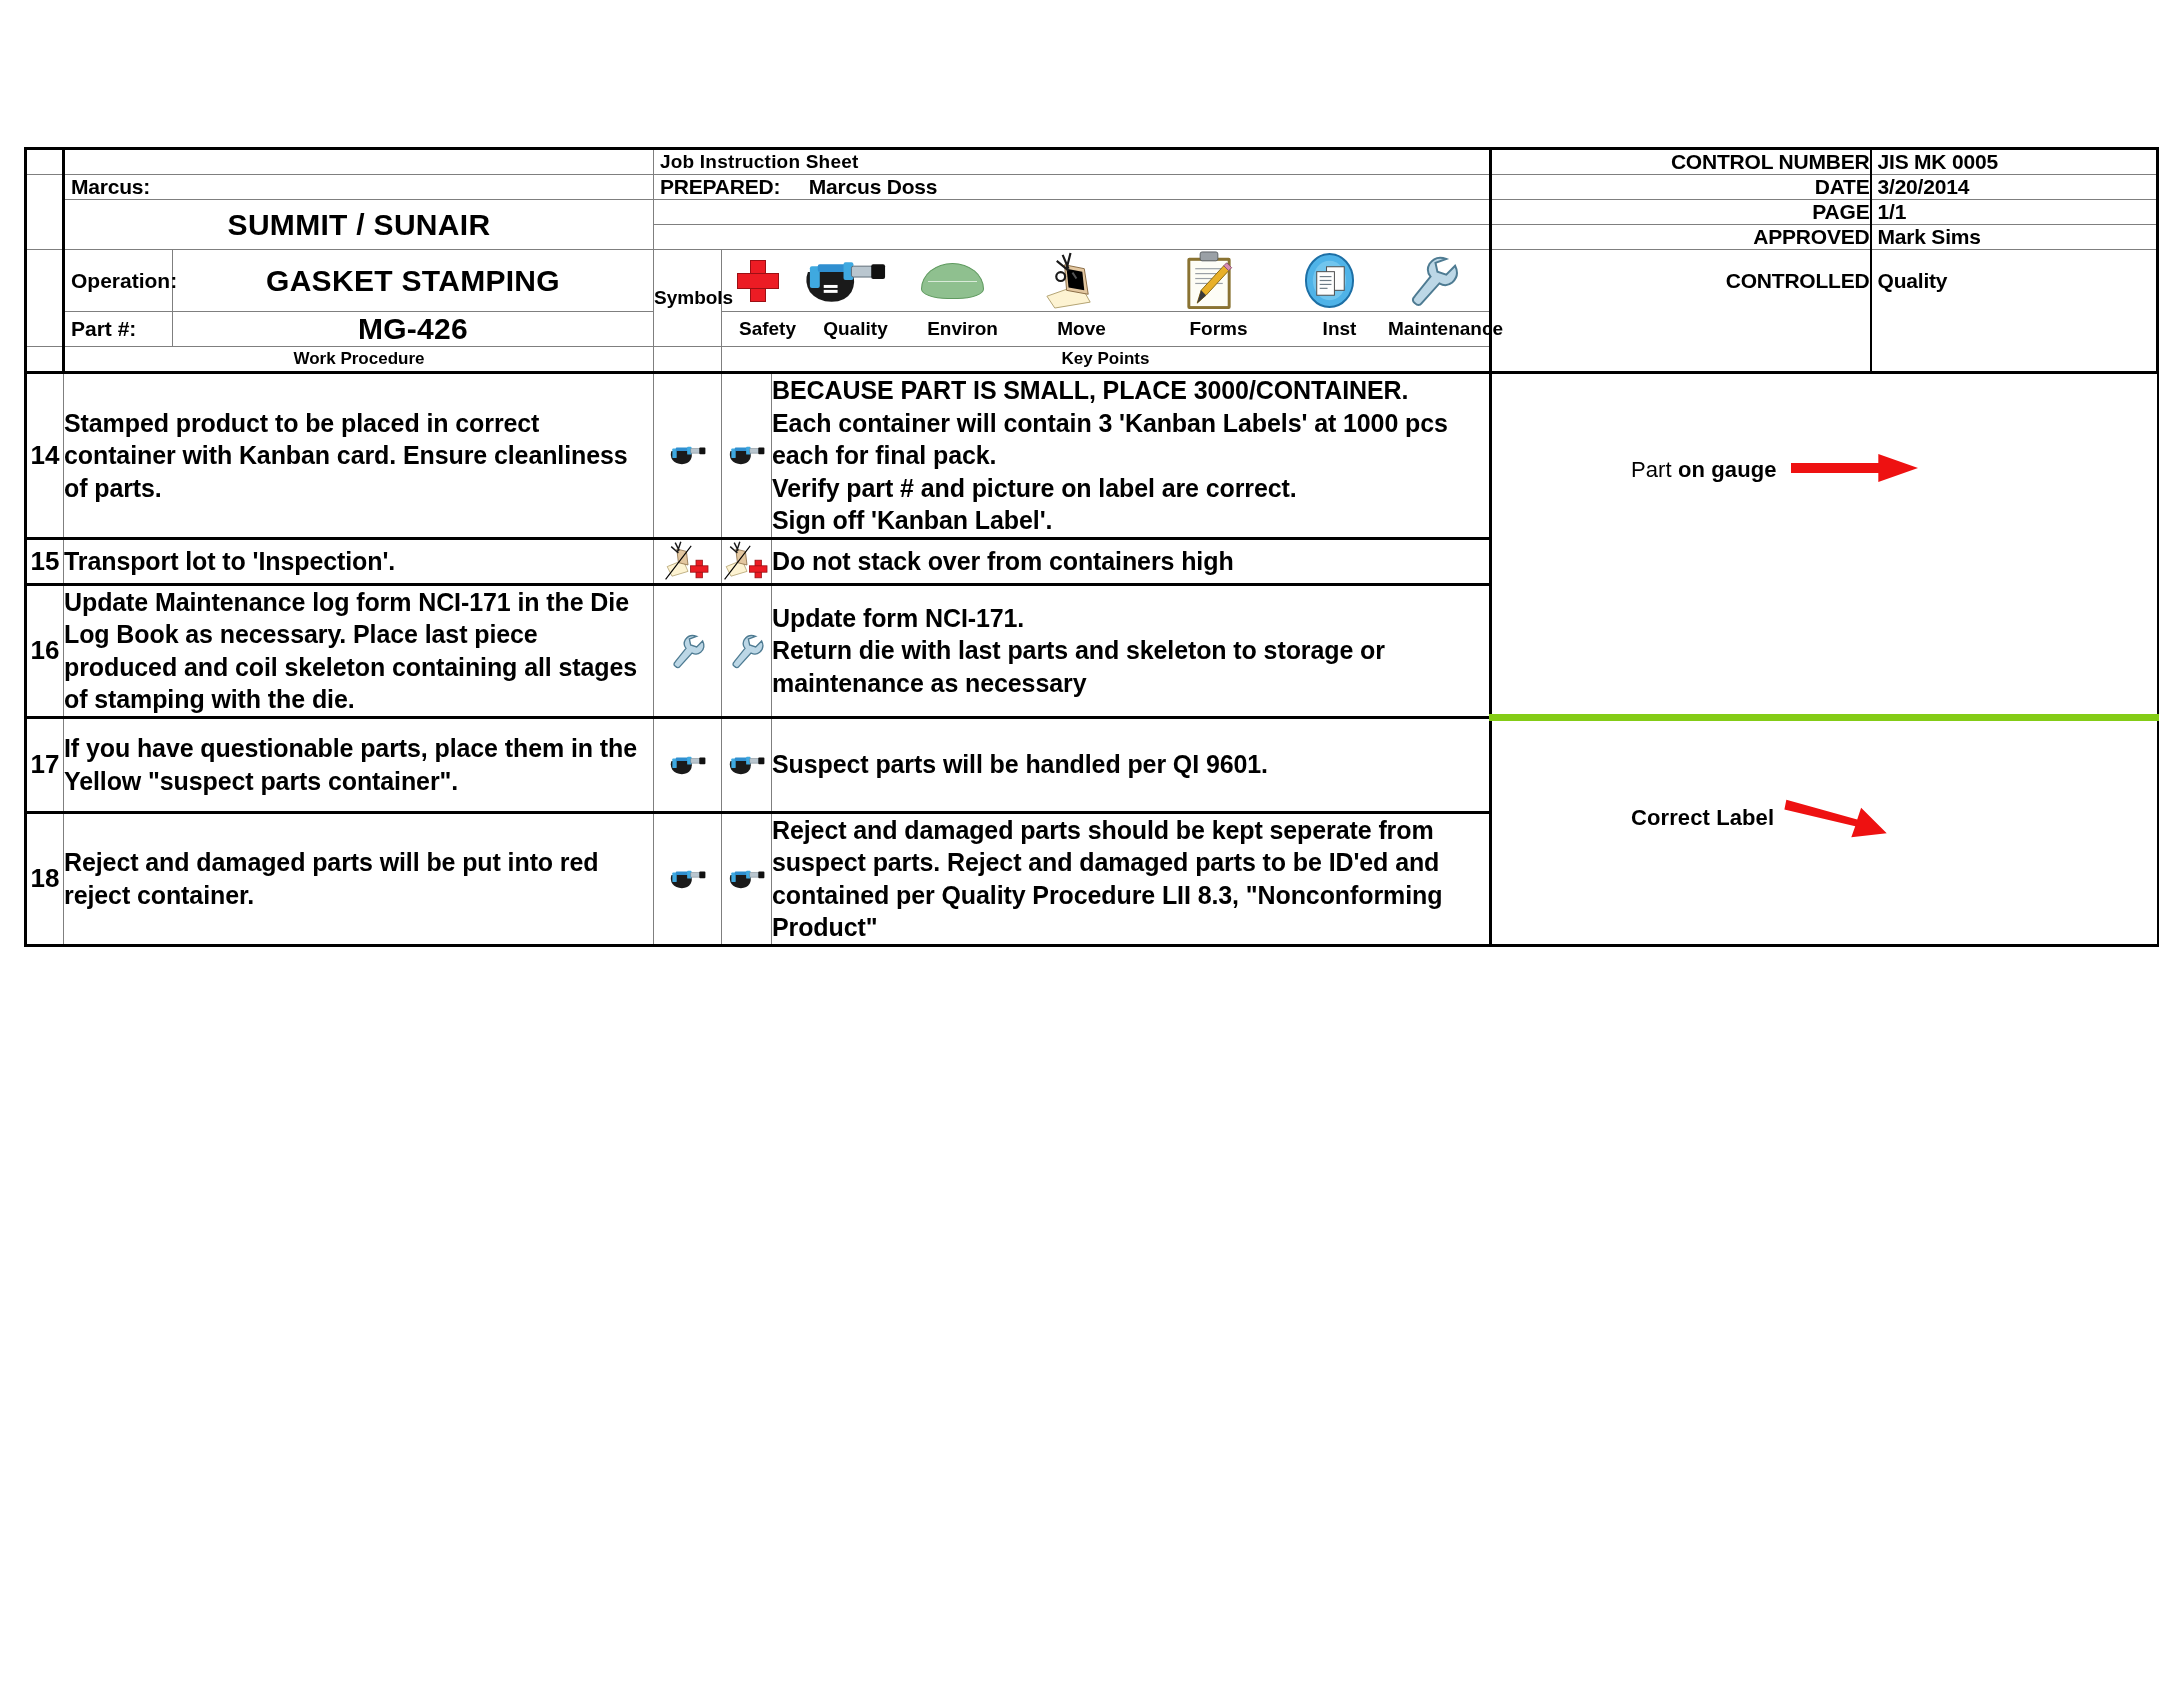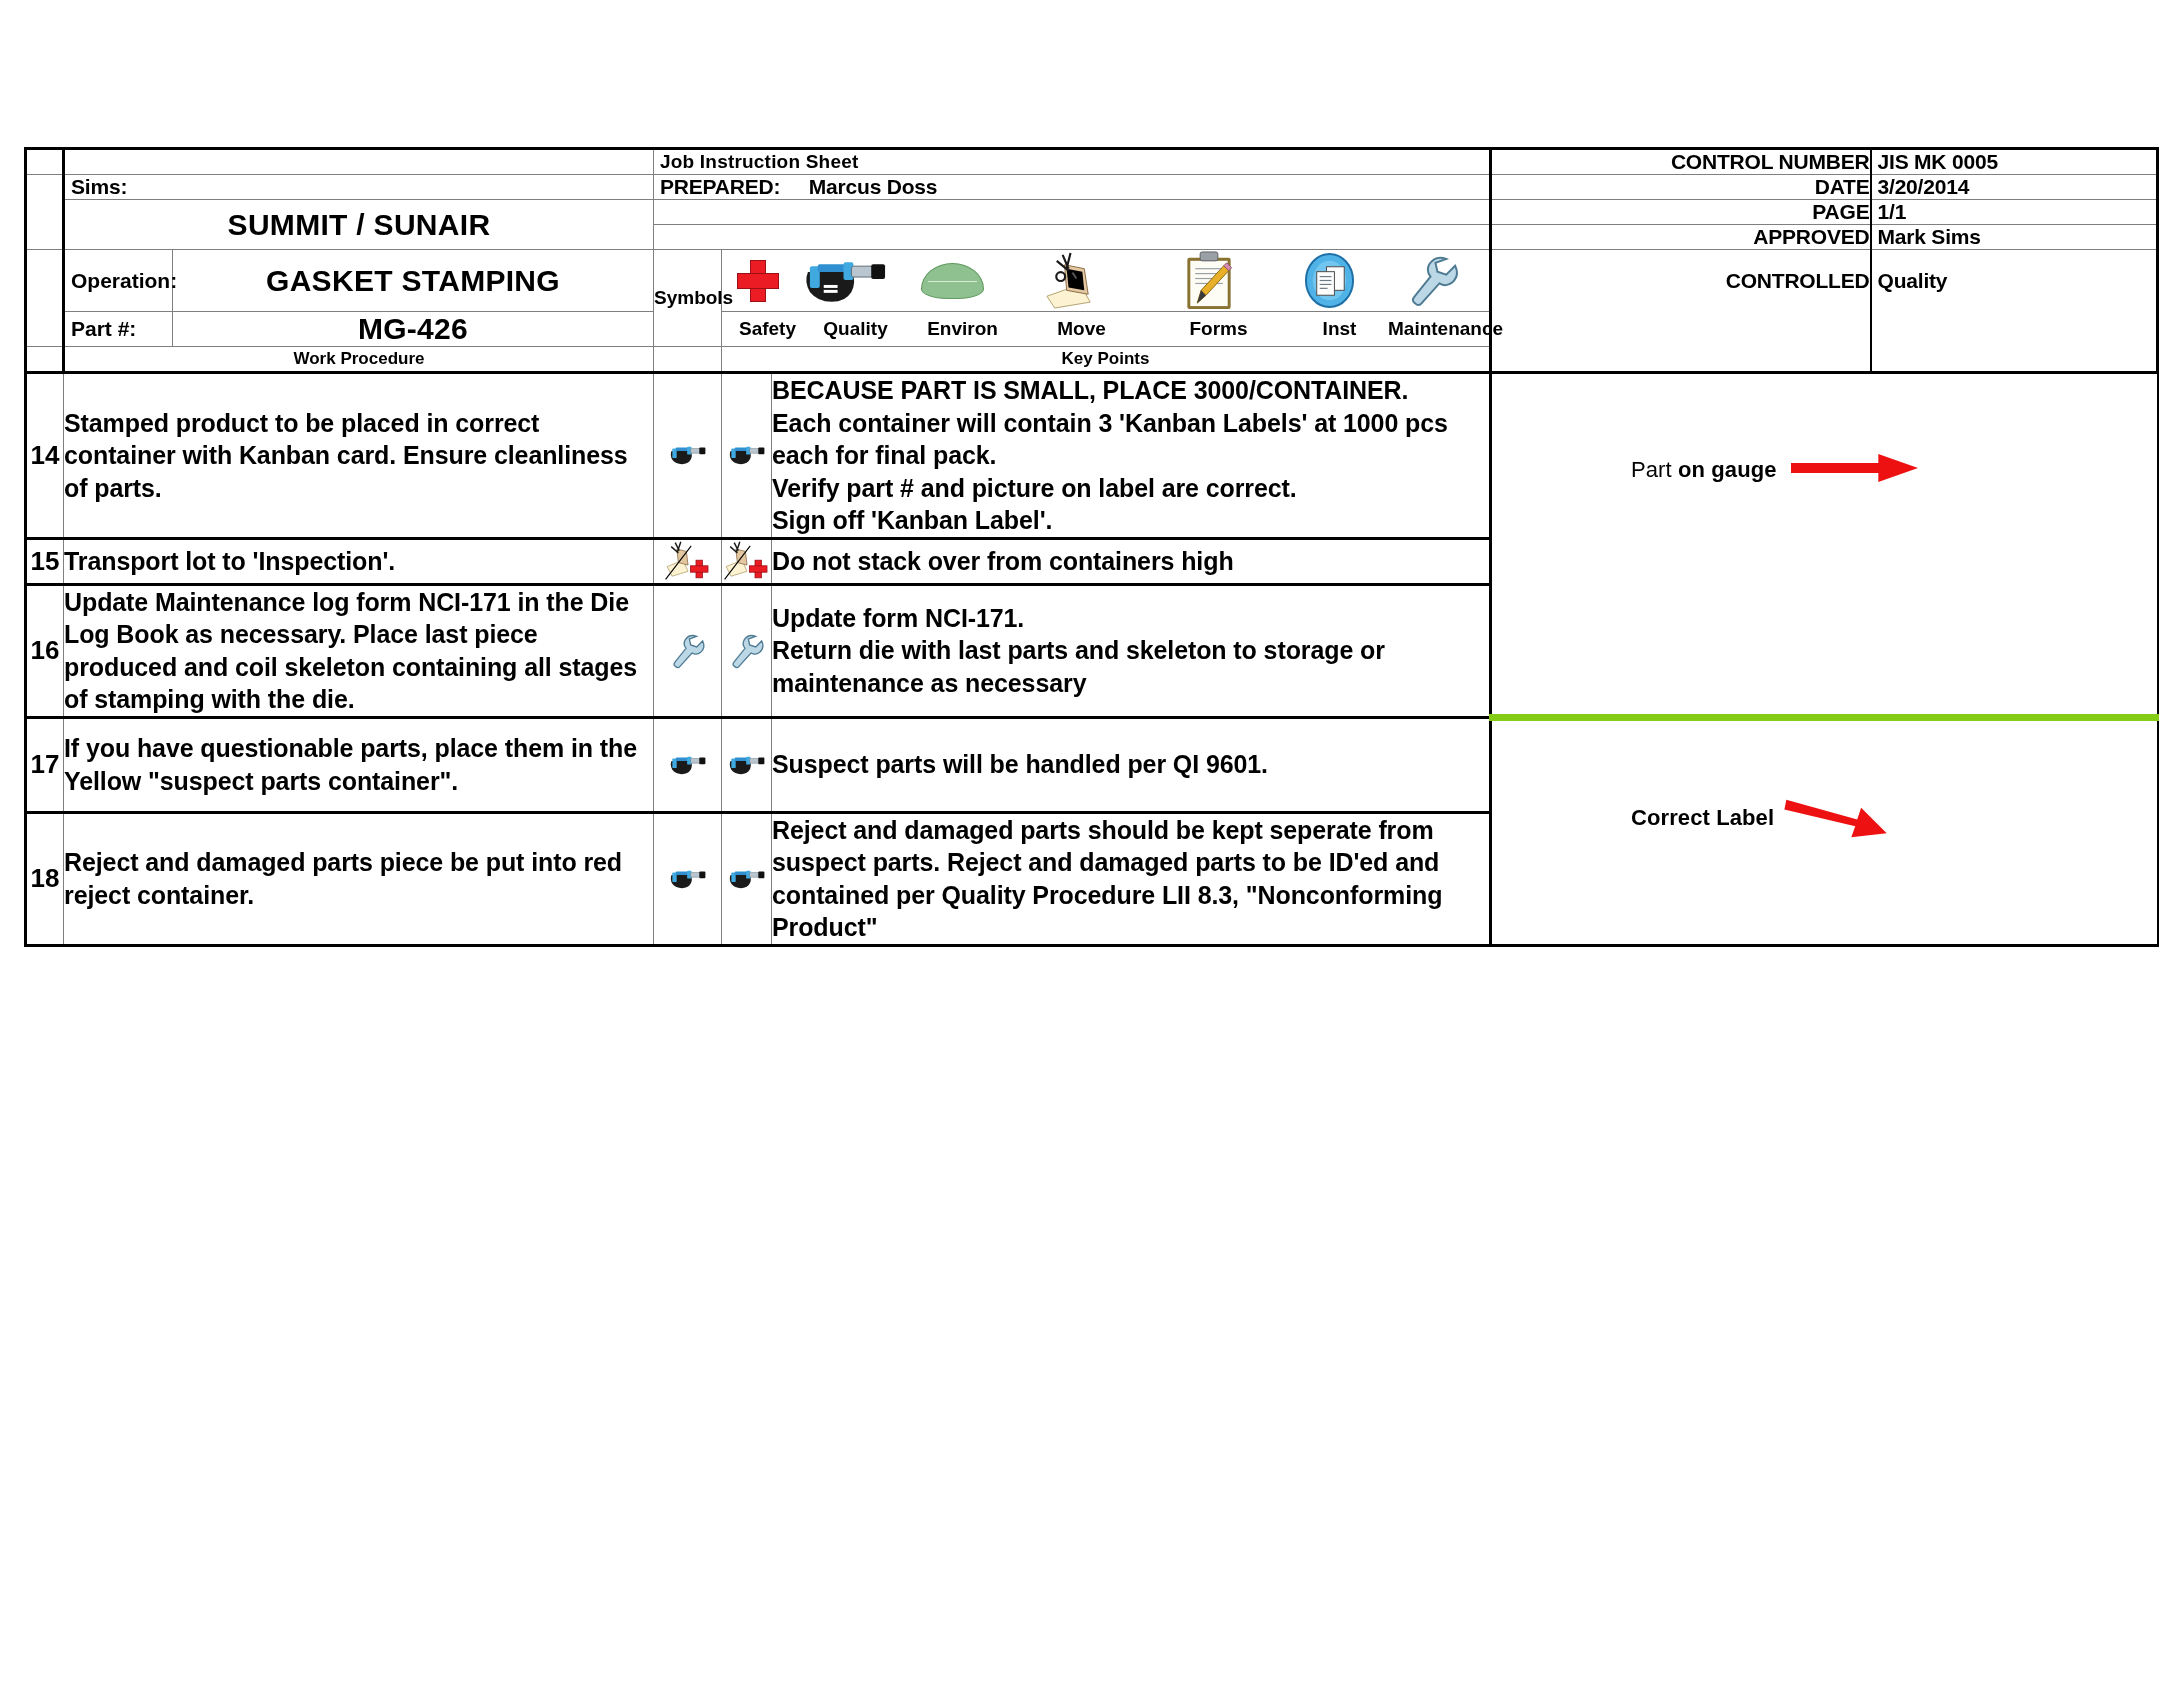--- a/index.html
+++ b/index.html
@@ -189,21 +189,21 @@
         <span class="tiny-b">CONTROL NUMBER</span>
       </td>
       <td class="bT bR lft pad-l">
         <span class="tiny-b">JIS MK 0005</span>
       </td>
     </tr>
 
     <tr style="height:24px">
       <td class="bTh bL bR"></td>
       <td class="bTh bRh lft pad-l" colspan="2">
-        <span class="tiny-b">Sims:</span>
+        <span class="tiny-b">Marcus:</span>
       </td>
       <td class="bTh bR lft pad-l" colspan="4">
         <span class="tiny-b">PREPARED:</span>
         <span class="tiny-b" style="margin-left:24px">Marcus Doss</span>
       </td>
       <td class="bTh bRm rgt">
         <span class="tiny-b">DATE</span>
       </td>
       <td class="bTh bR lft pad-l">
         <span class="tiny-b">3/20/2014</span>
@@ -519,21 +519,21 @@
           </span>
         </div>
       </td>
     </tr>
 
     <tr style="height:127px">
       <td class="bT bB bL bRh ctr">
         <span class="step-no">18</span>
       </td>
       <td class="bT bB bRh cell-text" colspan="2">
-        <div class="body-b">Reject and damaged parts piece be put into red reject container.</div>
+        <div class="body-b">Reject and damaged parts will be put into red reject container.</div>
       </td>
       <td class="bT bB bRh" colspan="2">
         <div class="row-ico">
           <svg width="40" height="22" viewBox="0 0 92 46">
             <path d="M8 14 q-4 10 2 20 q8 10 22 10 q14 0 20-10 q5-9 1-20 z" fill="#1a1a1a"></path>
             <rect x="10" y="8" width="10" height="22" rx="2" fill="#3fa9e0"></rect>
             <rect x="18" y="6" width="30" height="8" rx="2" fill="#2f8fd0"></rect>
             <rect x="44" y="4" width="10" height="18" rx="2" fill="#3fa9e0"></rect>
             <rect x="52" y="8" width="22" height="11" rx="2" fill="#b9c6cf" stroke="#5e6c77" stroke-width="1"></rect>
             <rect x="72" y="6" width="14" height="15" rx="2" fill="#111"></rect>

